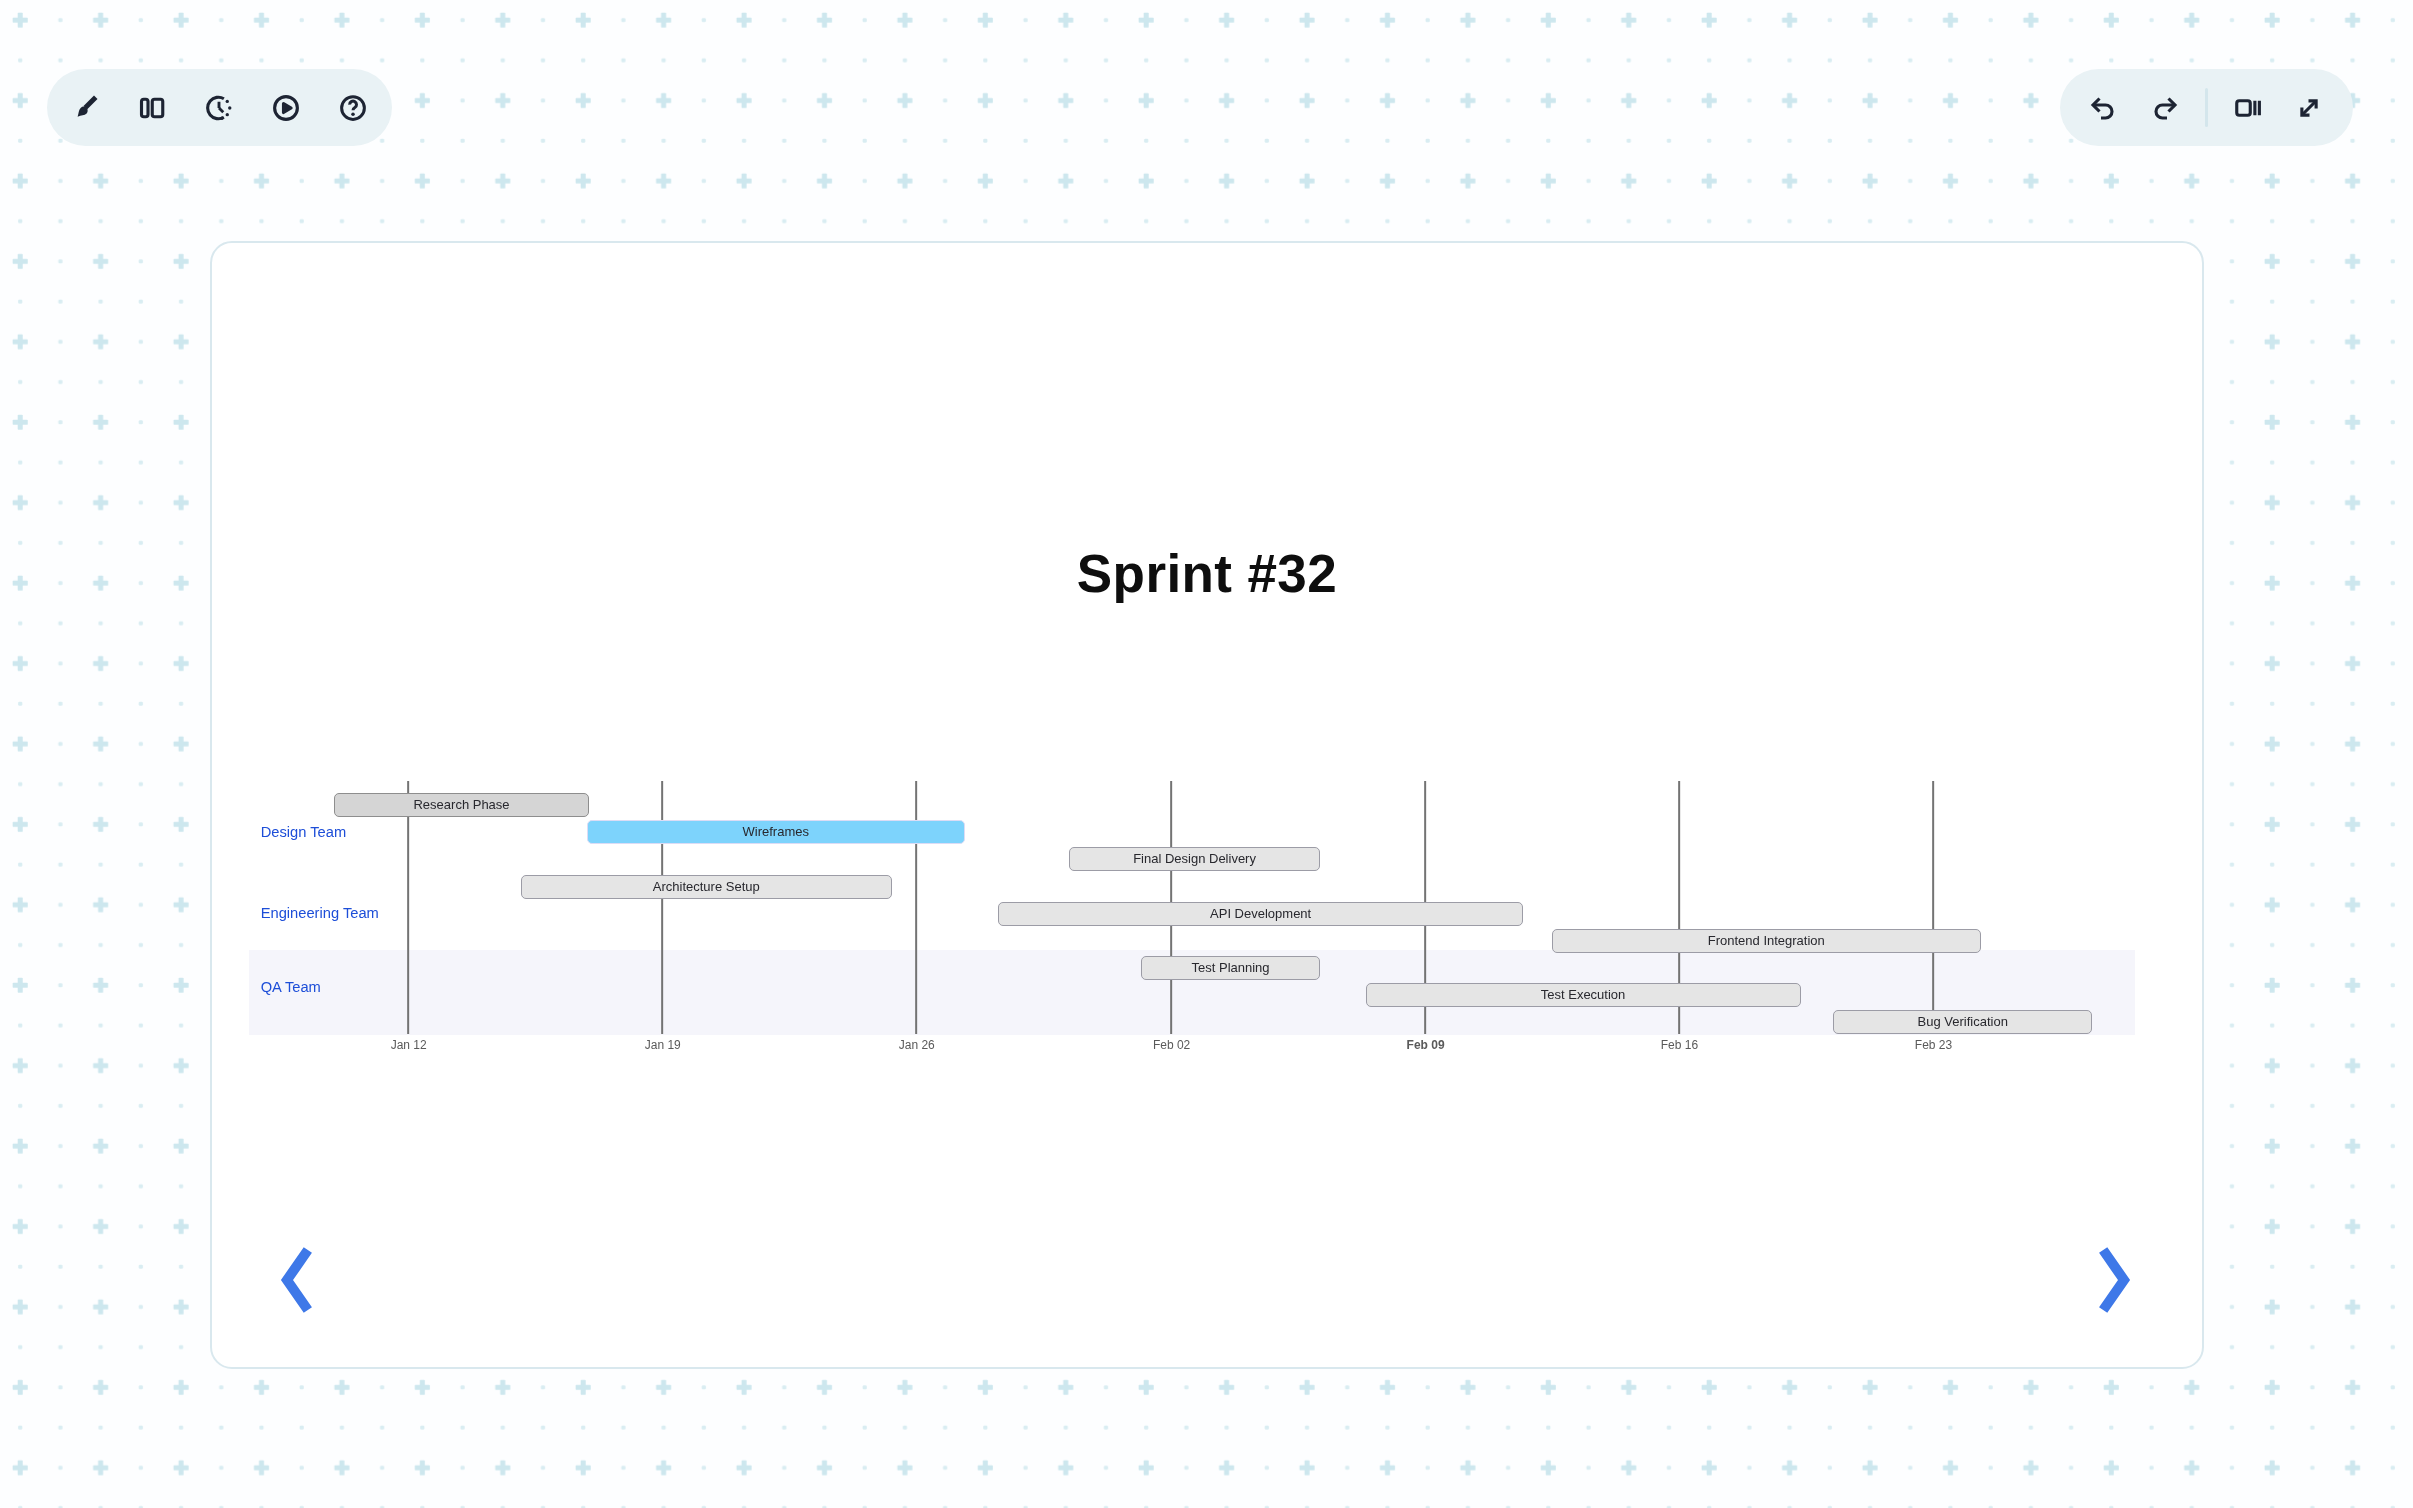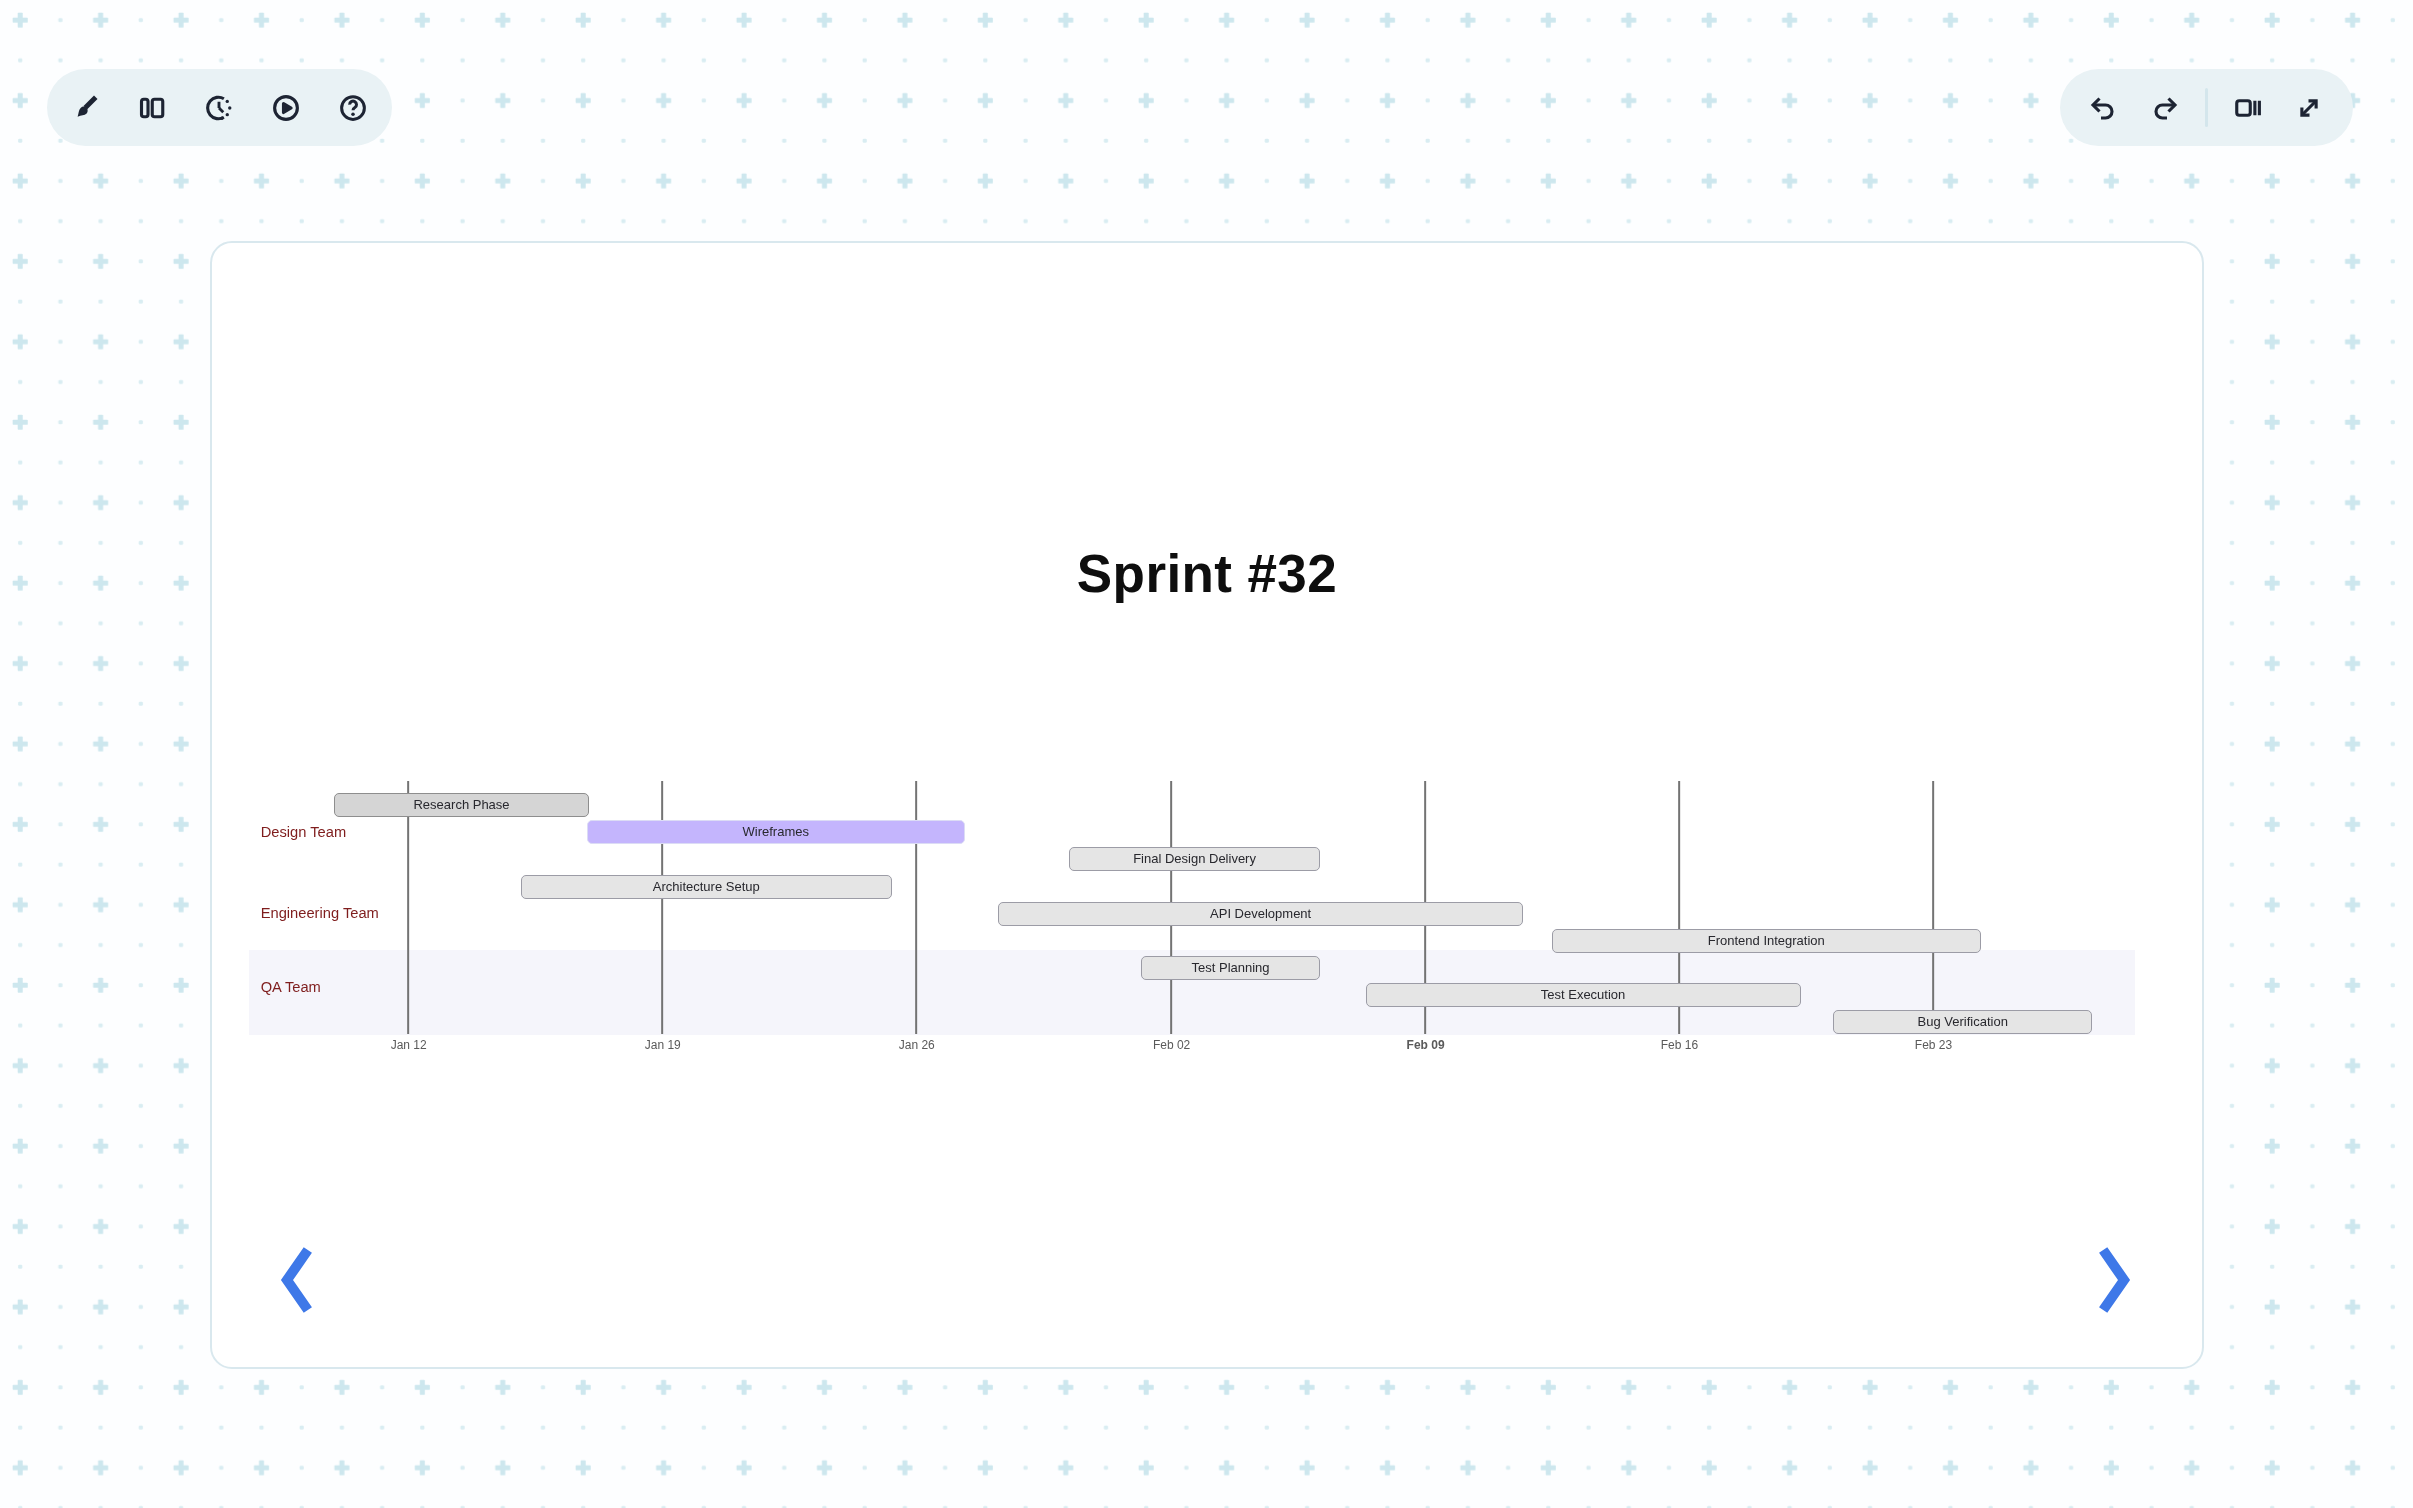--- a/index.html
+++ b/index.html
@@ -56,31 +56,31 @@
   .gridline {
     position:absolute; top:2.5px; height:253px; width:1.7px;
     background:#737373; transform:translateX(-50%);
   }
   .axis-label {
     position:absolute; top:260px; width:101px; margin-left:-50px;
     text-align:center; font-size:12px; color:#5a5a5a;
   }
   .row-label {
     position:absolute; left:11.7px; height:18.4px; line-height:18.4px;
-    font-size:14.7px; color:#7f1d1d; white-space:nowrap;
+    font-size:14.7px; color:#1d4ed8; white-space:nowrap;
   }
   .gantt-bar {
     position:absolute; height:23.5px;
     border-radius:5px; border:1.7px solid;
     display:flex; align-items:center; justify-content:center;
     font-size:13px; color:#28282e; white-space:nowrap; overflow:hidden;
   }
   .bar-gray     { background:#d5d5d5; border-color:#8e8e8e; }
   .bar-lavender { background:#e5e5e5; border-color:#9c9ca6; }
-  .bar-white    { background:#c4b5fd; border-color:#dcdcf5; }
+  .bar-white    { background:#7dd3fc; border-color:#dcdcf5; }
 
   
   .nav-btn {
     position:absolute; width:47px; height:75px;
     background:transparent; border:none; cursor:pointer;
     display:flex; align-items:center; justify-content:center; z-index:6;
   }
   #prev-btn { left:273px;  top:1244px; }
   #next-btn { left:2090px; top:1244px; }
 </style>

